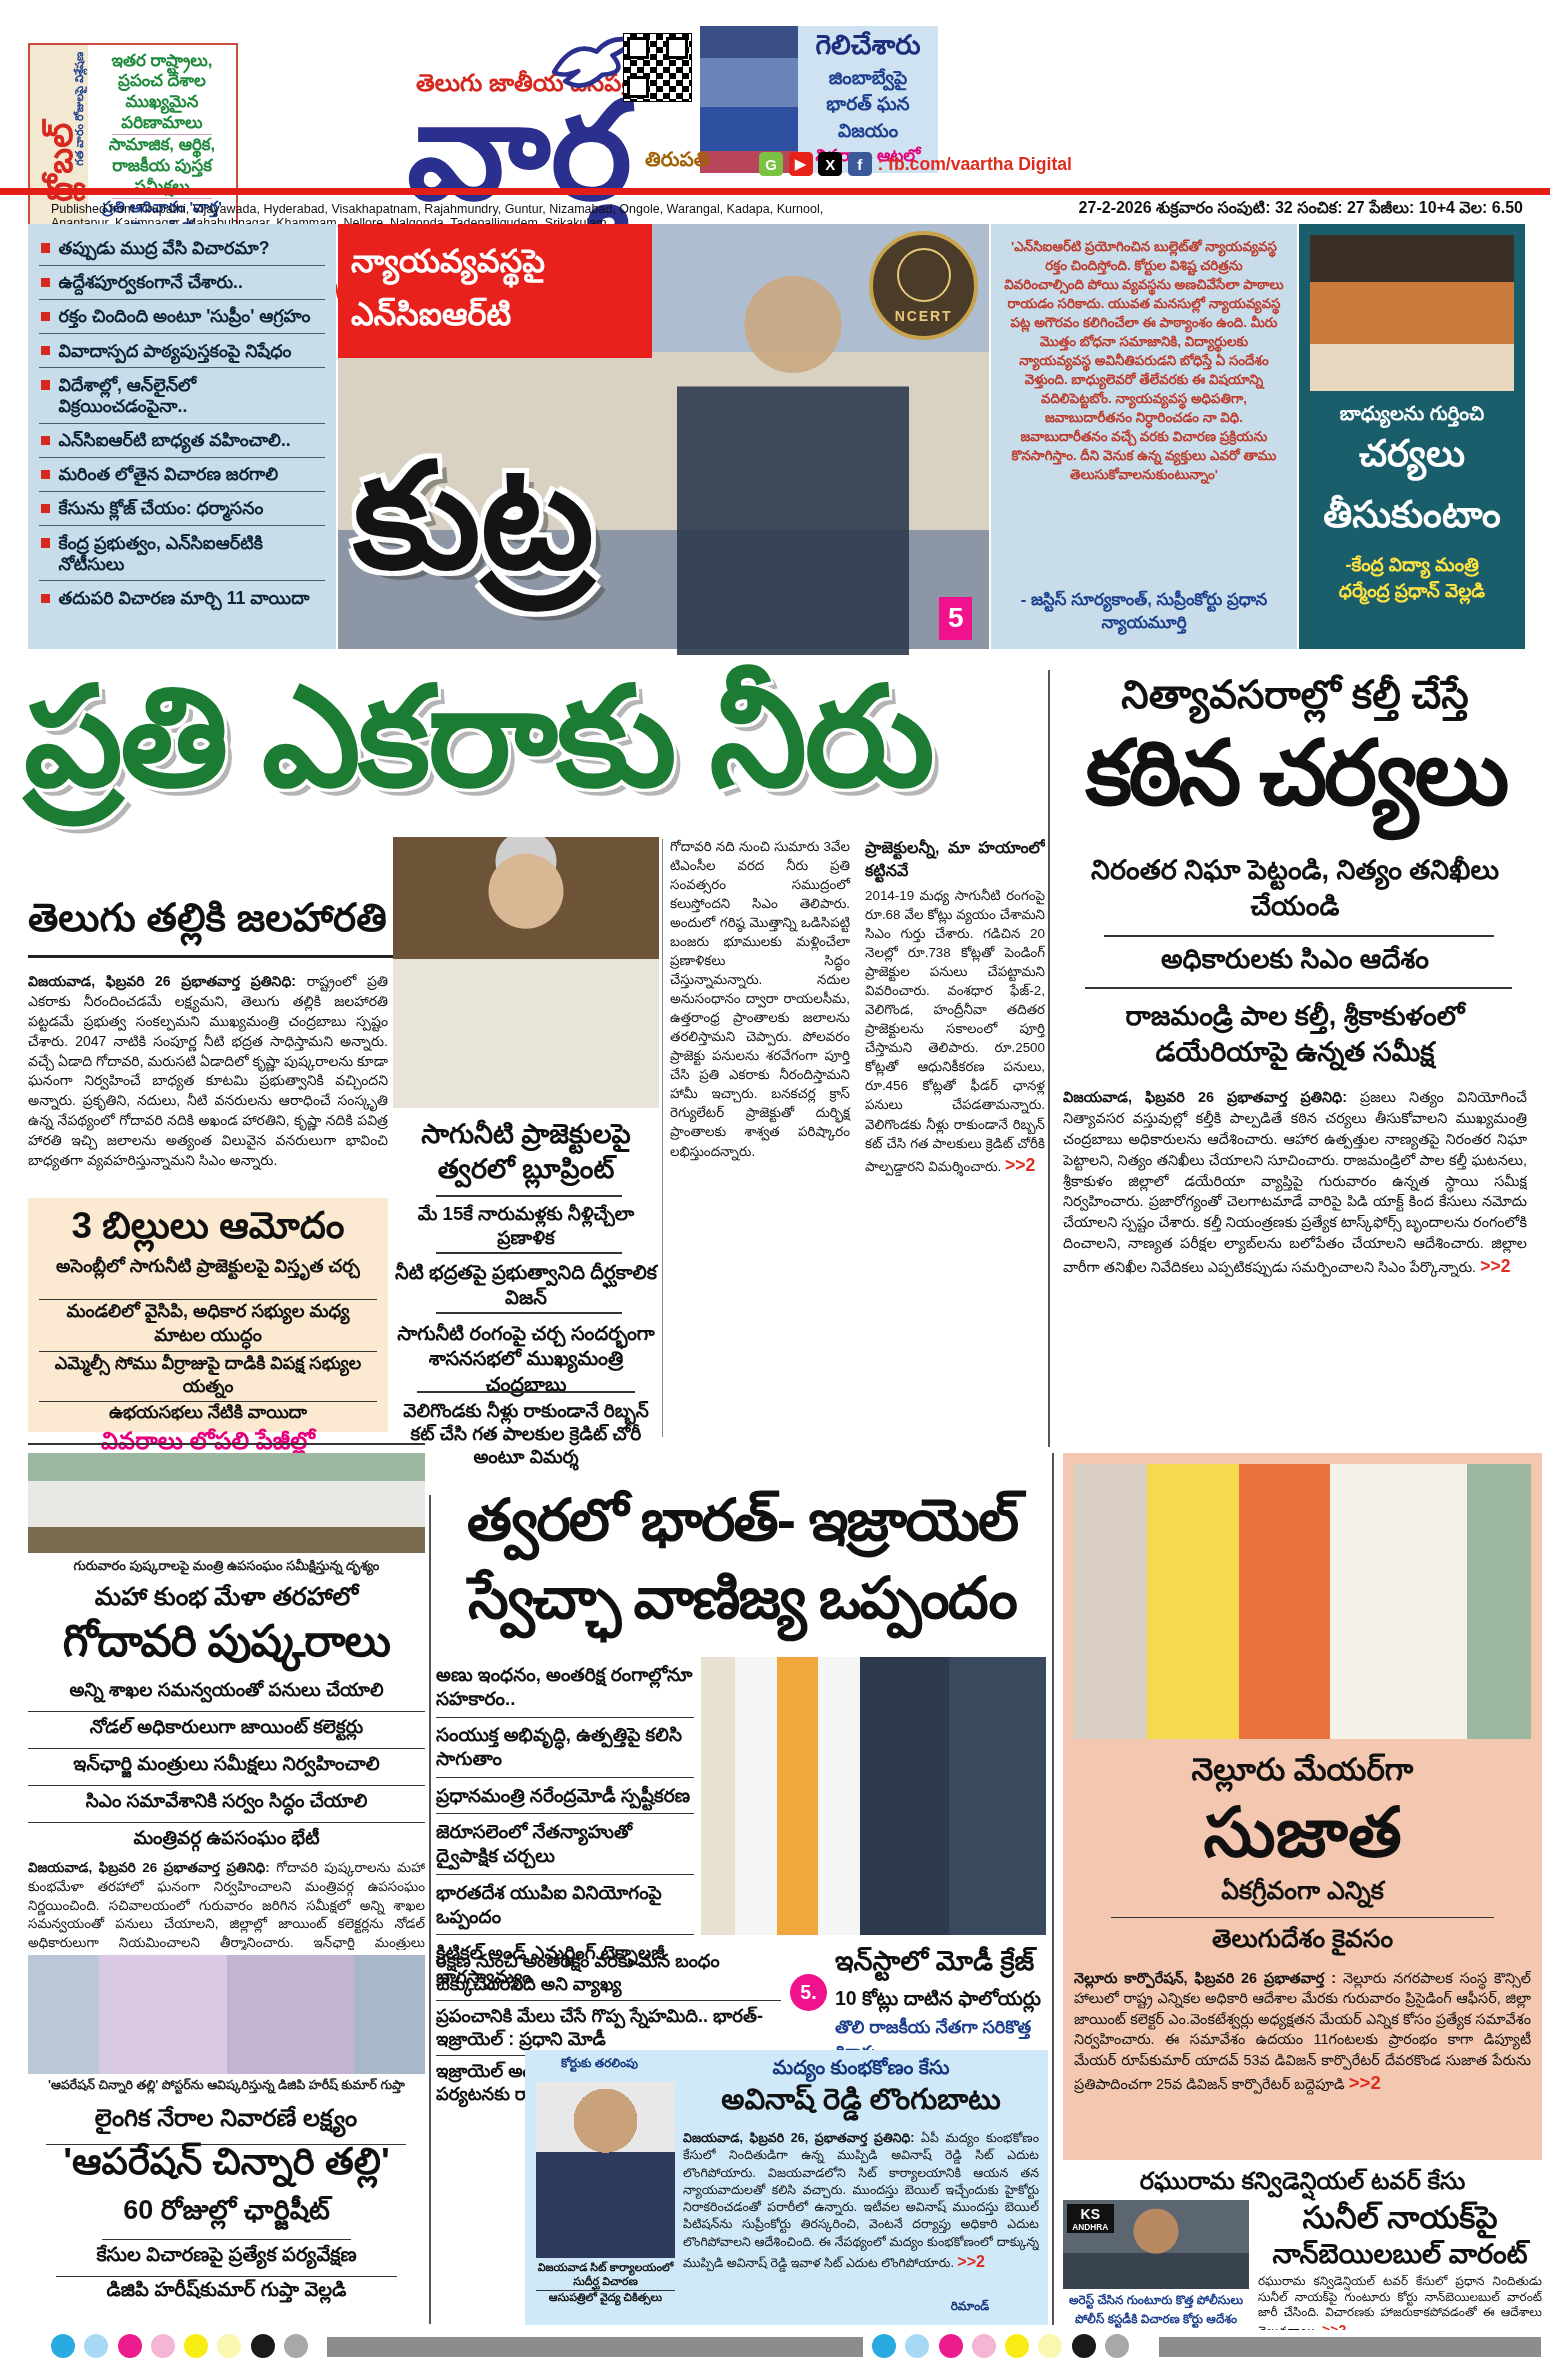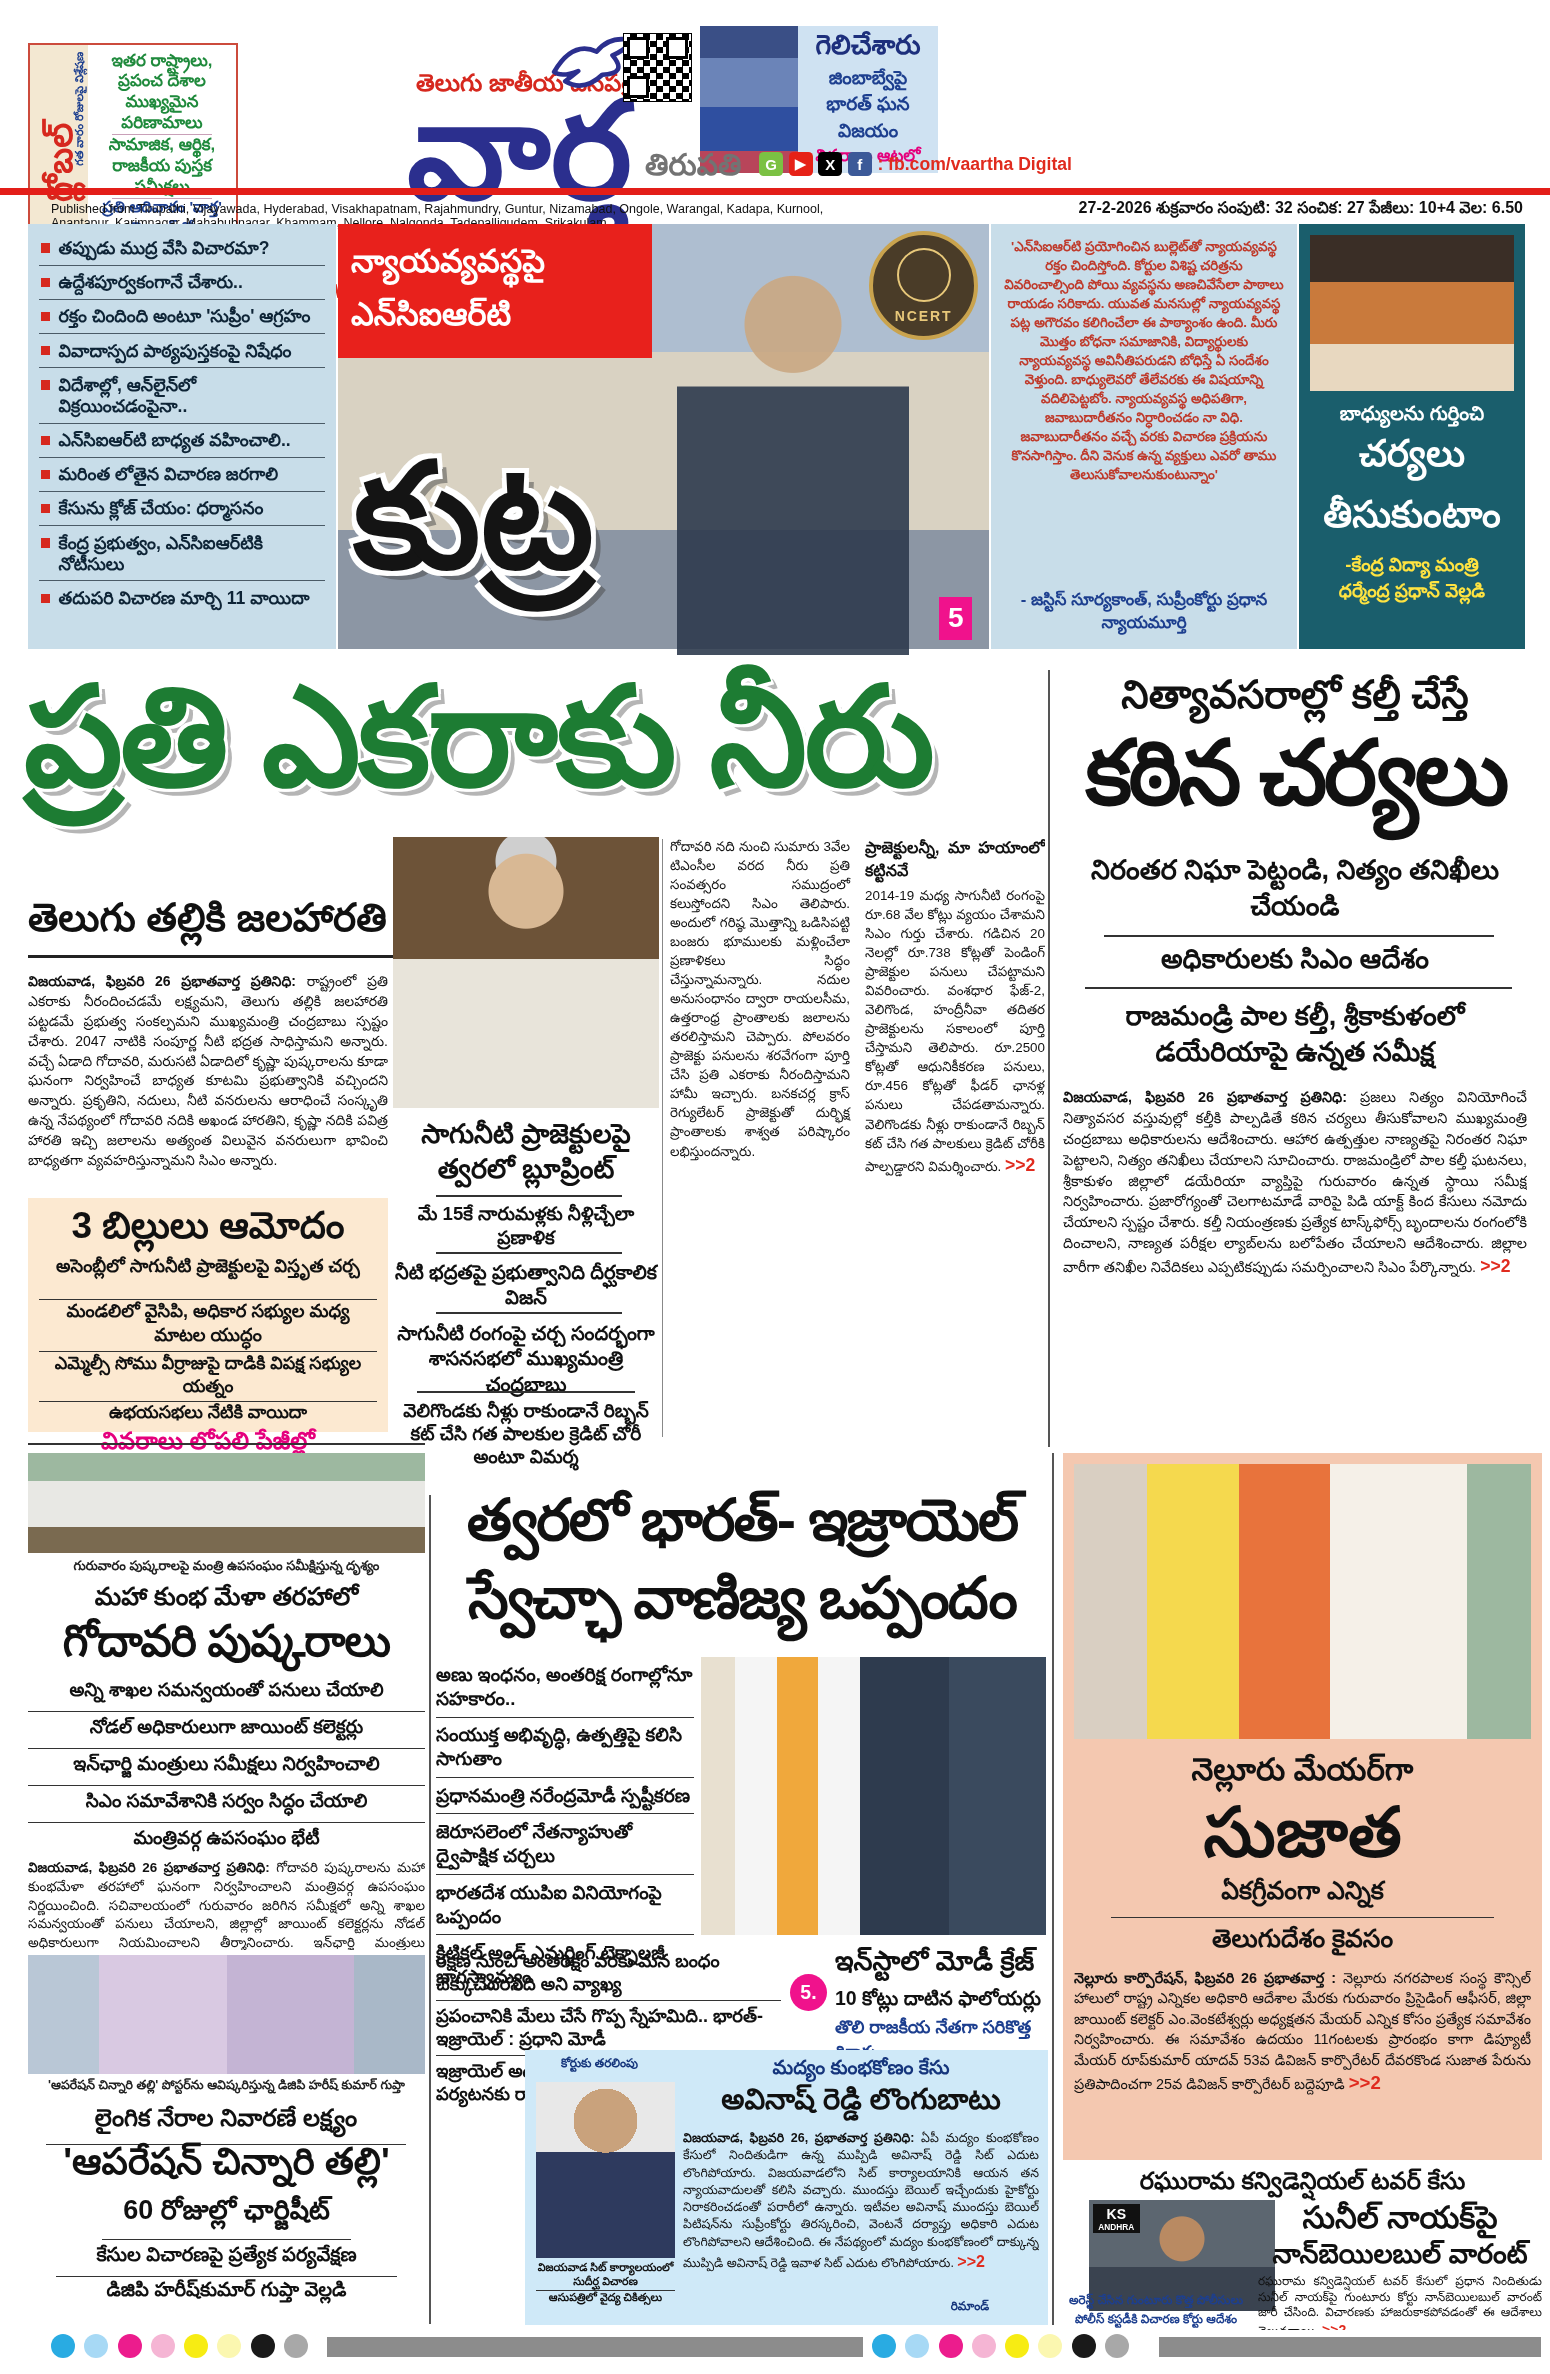--- a/index.html
+++ b/index.html
@@ -73,21 +73,21 @@
     <div class="ph" style="width:98px;background:linear-gradient(180deg,#3a4f86 0 22%,#6b84b8 22% 55%,#2f4fa0 55% 85%,#b8455a 85%)"></div>
     <div style="flex:1;display:flex;flex-direction:column;align-items:center;justify-content:space-around;padding:3.7px 1.9px">
       <div class="x" style="font-size:27px;color:#1d2f7c">గెలిచేశారు</div>
       <div class="b" style="font-size:18.6px;color:#1d3f8f">జింబాబ్వేపై</div>
       <div class="b" style="font-size:18.6px;color:#1d3f8f">భారత్ ఘన</div>
       <div class="b" style="font-size:18.6px;color:#1d3f8f">విజయం</div>
       <div class="b" style="font-size:16.7px;color:#e5007d">వివరాలు ఆటలో</div>
     </div>
   </div>
 
-  <div class="abs b" style="left:645px;top:148px;font-size:30px;color:#737373">తిరుపతి</div>
+  <div class="abs b" style="left:645px;top:148px;font-size:20px;color:#a16207">తిరుపతి</div>
 
   <div class="abs" style="left:759px;top:152px;display:flex;gap:5.6px;align-items:center">
     <span class="icon" style="background:#7bc143">G</span>
     <span class="icon" style="background:#e62117">▶</span>
     <span class="icon" style="background:#000">X</span>
     <span class="icon" style="background:#3b5998">f</span>
     <span class="b" style="font-size:17.6px;color:#e02b1e">: fb.com/vaartha Digital</span>
   </div>
 
   <div class="abs" style="left:0;top:188px;width:1551px;height:6.5px;background:#e31e19"></div>
@@ -298,21 +298,21 @@
     </div>
     <div class="abs c" style="left:11px;top:211px;width:139px">
       <div class="b hairc" style="font-size:11px;line-height:1.25;padding-bottom:1.9px">విజయవాడ సిట్ కార్యాలయంలో సుదీర్ఘ విచారణ</div>
       <div class="b" style="font-size:11px;line-height:1.25">ఆసుపత్రిలో వైద్య చికిత్సలు</div>
     </div>
     <div class="abs b c" style="left:5px;top:5.6px;width:139px;font-size:12px;color:#15357c">కోర్టుకు తరలింపు</div>
     <div class="abs b c" style="left:408px;top:249px;width:74px;font-size:12px;color:#15357c">రిమాండ్</div>
   </div>
 
   <div class="abs x c" style="left:1063px;top:2167px;width:479px;font-size:24px">రఘురామ కన్విడెన్షియల్ టవర్ కేసు</div>
-  <div class="abs" style="left:1089px;top:2200px;width:186px;height:111px;background:radial-gradient(circle at 50% 35%,#b98a62 0 22px,rgba(0,0,0,0) 23px),linear-gradient(180deg,#5c6670 0 60%,#3a4350 60%)">
+  <div class="abs" style="left:1063px;top:2200px;width:186px;height:89px;background:radial-gradient(circle at 50% 35%,#b98a62 0 22px,rgba(0,0,0,0) 23px),linear-gradient(180deg,#5c6670 0 60%,#3a4350 60%)">
     <div class="abs" style="left:3.7px;top:3.7px;background:#111;color:#fff;padding:1.9px 5.6px;text-align:center">
       <div class="x" style="font-size:14px">KS</div>
       <div class="x" style="font-size:8.3px">ANDHRA</div>
     </div>
   </div>
   <div class="abs b c" style="left:1063px;top:2293px;width:186px;font-size:12px;color:#1d3f8f;line-height:1.2">అరెస్ట్ చేసిన గుంటూరు కొత్త పోలీసులు</div>
   <div class="abs b c" style="left:1063px;top:2312px;width:186px;font-size:12px;color:#1d3f8f;line-height:1.2">పోలీస్ కస్టడీకి విచారణ కోర్టు ఆదేశం</div>
   <div class="abs x c" style="left:1258px;top:2200px;width:284px;font-size:31px">సునీల్ నాయక్‌పై</div>
   <div class="abs x c" style="left:1258px;top:2239px;width:284px;font-size:27px">నాన్‌బెయిలబుల్ వారంట్</div>
   <div class="abs j" style="left:1258px;top:2274px;width:284px;height:56px;font-size:12px;line-height:1.3;overflow:hidden">

